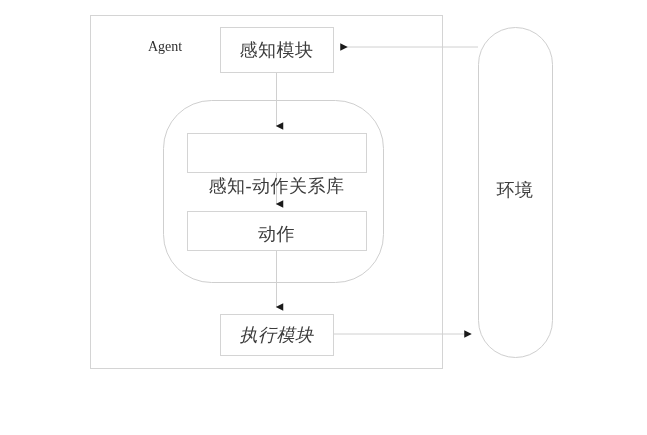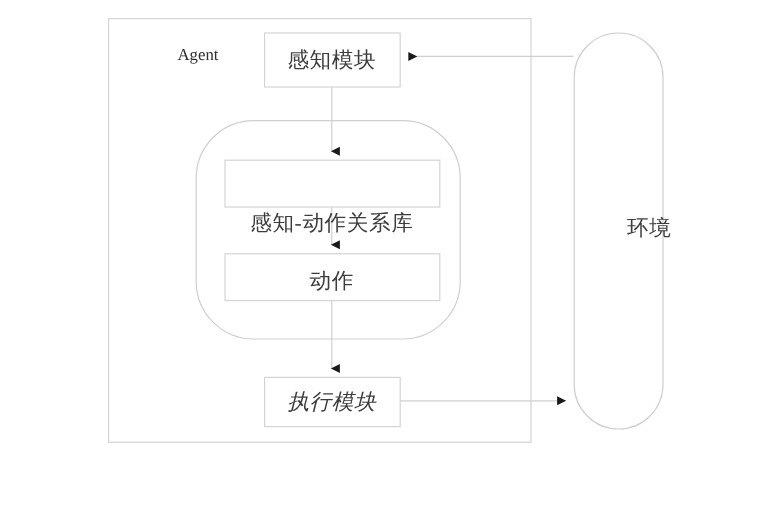--- a/index.html
+++ b/index.html
@@ -100,19 +100,19 @@
 <div class="agent-caption">Agent</div>
 
 <div class="node-label" style="left:220px; top:27px; width:113px; height:45px;">感知模块</div>
 
 <div class="node-label" style="left:187px; top:133px; width:179px; height:39px;margin-top:33px;">感知-动作关系库</div>
 
 <div class="node-label" style="left:187px; top:214px; width:179px; height:39px;">动作</div>
 
 <div class="node-label" style="left:220px; top:314px; width:113px; height:41px;font-style:italic;">执行模块</div>
 
-<div class="node-label" style="left:478px; top:170px; width:74px; height:40px;padding-left:26px;">环境</div>
+<div class="node-label" style="left:478px; top:170px; width:74px; height:40px;">环境</div>
 
 <div class="hit" style="left:220px; top:27px; width:113px; height:45px;"></div>
 <div class="hit" style="left:187px; top:133px; width:179px; height:39px;"></div>
 <div class="hit" style="left:187px; top:211px; width:179px; height:39px;"></div>
 <div class="hit" style="left:220px; top:314px; width:113px; height:41px;"></div>
 <div class="hit" style="left:478px; top:27px; width:74px; height:330px;"></div>
 
 </body></html>

